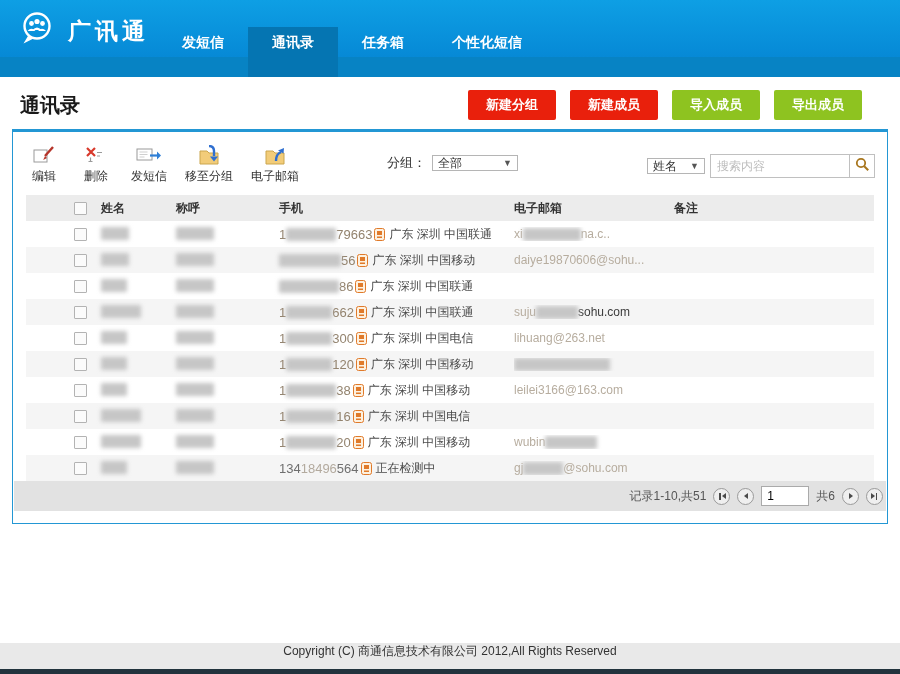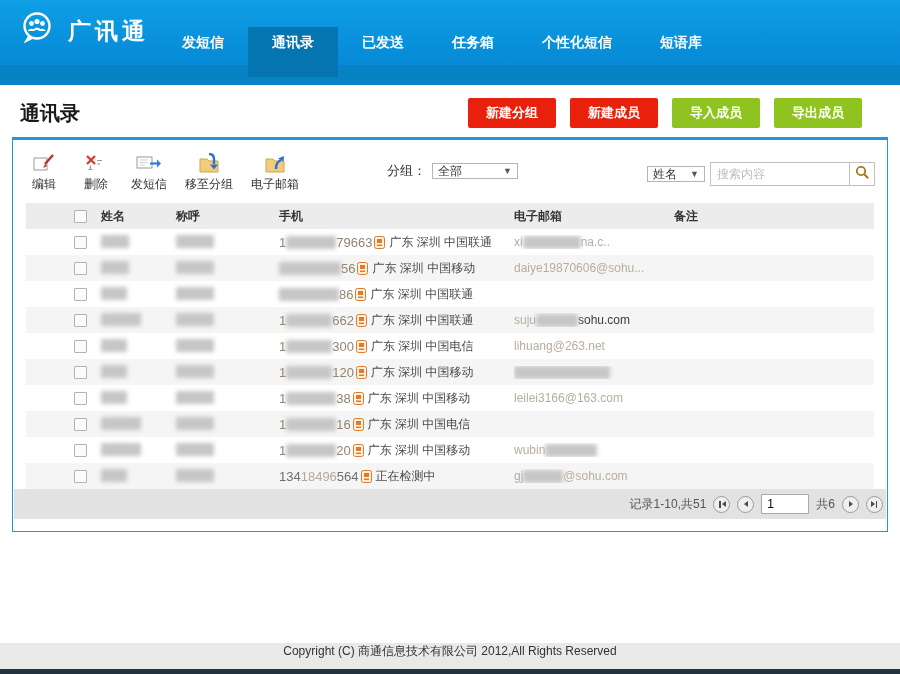--- a/index.html
+++ b/index.html
@@ -2,21 +2,21 @@
 <html><head>
 <meta charset="utf-8">
 <style>
   * { box-sizing: border-box; margin: 0; padding: 0; }
   html,body { width:900px; height:674px; }
   body {
     font-family: "Liberation Sans", "DejaVu Sans", sans-serif;
     background:#fff; position:relative; overflow:hidden;
   }
   
-  .hdr { height:65px; background:linear-gradient(180deg,#0e9fe4,#0689d6); position:relative; z-index:1; }
+  .hdr { height:57px; background:linear-gradient(180deg,#0e9fe4,#0689d6); position:relative; z-index:1; }
   .subbar { height:20px; background:#0783c4; }
   .logo { position:absolute; left:18px; top:11px; display:flex; align-items:center; gap:8px; }
   .logo-text { color:#fff; font-size:23px; font-weight:bold; letter-spacing:4px; }
   .nav { position:absolute; left:158px; top:27px; display:flex; z-index:5; }
   .tab { height:50px; line-height:30px; padding:0 24px; color:#fff; font-size:14px; font-weight:bold; cursor:pointer; text-align:center; }
   .tab.active { background:#0575b2; }
   
   .title-row { display:flex; align-items:center; margin:14px 38px 10px 20px; height:28px; }
   .page-title { font-size:20px; font-weight:bold; color:#1a1a1a; }
   .actions { margin-left:auto; display:flex; gap:14px; }
@@ -86,24 +86,22 @@
         <path d="M9.5 20 q4 -4.5 8 0 Z" fill="#fff"></path>
         <path d="M14.5 19 q4.5 -5 9 0 Z" fill="#fff"></path>
         <path d="M20 20 q4 -4.5 8 0 Z" fill="#fff"></path>
       </svg>
     </span>
     <span class="logo-text">广讯通</span>
   </div>
   <nav class="nav">
       <div class="tab">发短信</div>
       <div class="tab active">通讯录</div>
-      <div class="tab">已发送</div>
       <div class="tab">任务箱</div>
       <div class="tab">个性化短信</div>
-      <div class="tab">短语库</div>
     </nav>
 </header>
 <div class="subbar"></div>
 
 <main>
   <div class="title-row">
     <h1 class="page-title">通讯录</h1>
     <div class="actions">
         <button class="btn red">新建分组</button>
         <button class="btn red">新建成员</button>

